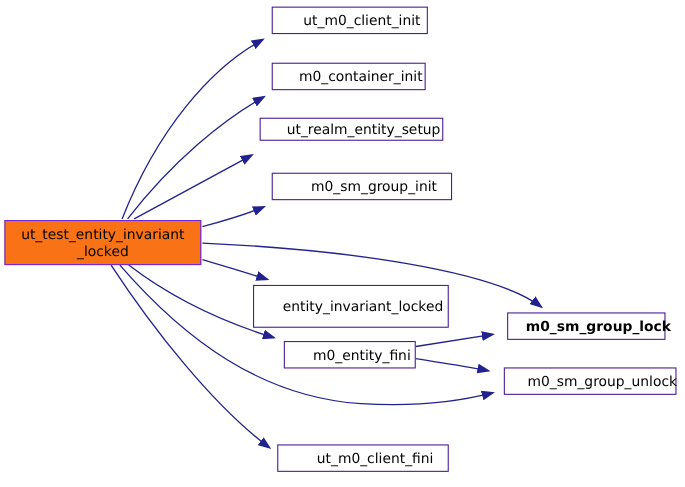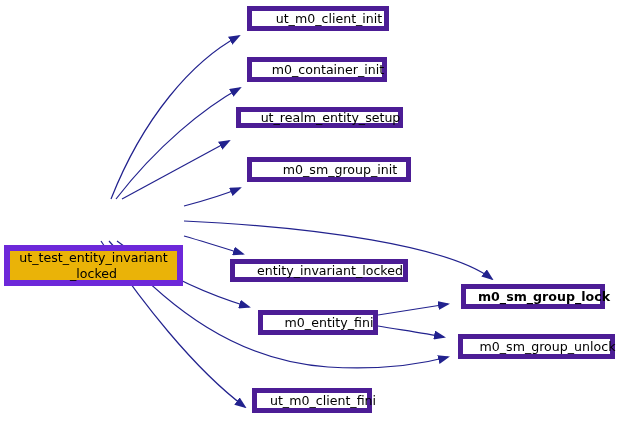--- a/index.html
+++ b/index.html
@@ -31,28 +31,27 @@
     justify-content: center;
     text-align: center;
     font-size: 12.6px;
     line-height: 16px;
     color: #000000;
     white-space: pre-line;
     cursor: default;
   }
   .node.link {
     background: #ffffff;
-    border: 5px solid #4c1d95;
+    border: 1px solid #4c1d95;
     cursor: pointer;
     padding-left: 22px;
   }
   .node.focus {
-    background: #eab308;
-    border: 6px solid #6d28d9;
-    margin-top: 45px;
+    background: #f97316;
+    border: 1px solid #6d28d9;
   }
 </style>
 </head>
 <body>
 
 <div id="canvas">
   <svg id="edge-layer" width="623" height="443" viewBox="0 0 623 443" xmlns="http://www.w3.org/2000/svg">
       <defs>
         <marker id="arrow" markerUnits="userSpaceOnUse" markerWidth="12" markerHeight="9" refX="10" refY="4.5" orient="auto">
           <path d="M0,0 L12,4.5 L0,9 z" fill="#22228e"></path>
@@ -69,18 +68,18 @@
       <path d="M101,241 C139,299 194,369 245,407" fill="none" stroke="#22228e" stroke-width="1.2" marker-end="url(#arrow)"></path>
       <path d="M378,315 C403,311 428,307 448,304" fill="none" stroke="#22228e" stroke-width="1.2" marker-end="url(#arrow)"></path>
       <path d="M378,326 C402,330 424,333 444,337" fill="none" stroke="#22228e" stroke-width="1.2" marker-end="url(#arrow)"></path>
     </svg>
 <div class="node focus" style="left: 4px; top: 200px; width: 179px; height: 41px;">ut_test_entity_invariant
 _locked</div>
     <div class="node link" style="left: 247px; top: 6px; width: 142px; height: 25px;">ut_m0_client_init</div>
     <div class="node link" style="left: 247px; top: 57px; width: 140px; height: 25px;">m0_container_init</div>
     <div class="node link" style="left: 236px; top: 107px; width: 167px; height: 21px;">ut_realm_entity_setup</div>
     <div class="node link" style="left: 247px; top: 157px; width: 164px; height: 25px;">m0_sm_group_init</div>
-    <div class="node link" style="left: 230px; top: 259px; width: 178px; height: 23px;">entity_invariant_locked</div>
+    <div class="node link" style="left: 230px; top: 259px; width: 178px; height: 39px;">entity_invariant_locked</div>
     <div class="node link" style="left: 258px; top: 310px; width: 120px; height: 25px;">m0_entity_fini</div>
     <div class="node link" style="left: 461px; top: 284px; width: 144px; height: 25px; font-weight: bold;">m0_sm_group_lock</div>
     <div class="node link" style="left: 458px; top: 334px; width: 157px; height: 25px;">m0_sm_group_unlock</div>
-    <div class="node link" style="left: 252px; top: 388px; width: 120px; height: 25px;">ut_m0_client_fini</div>
+    <div class="node link" style="left: 252px; top: 404px; width: 156px; height: 25px;">ut_m0_client_fini</div>
   </div>
 
 </body></html>

